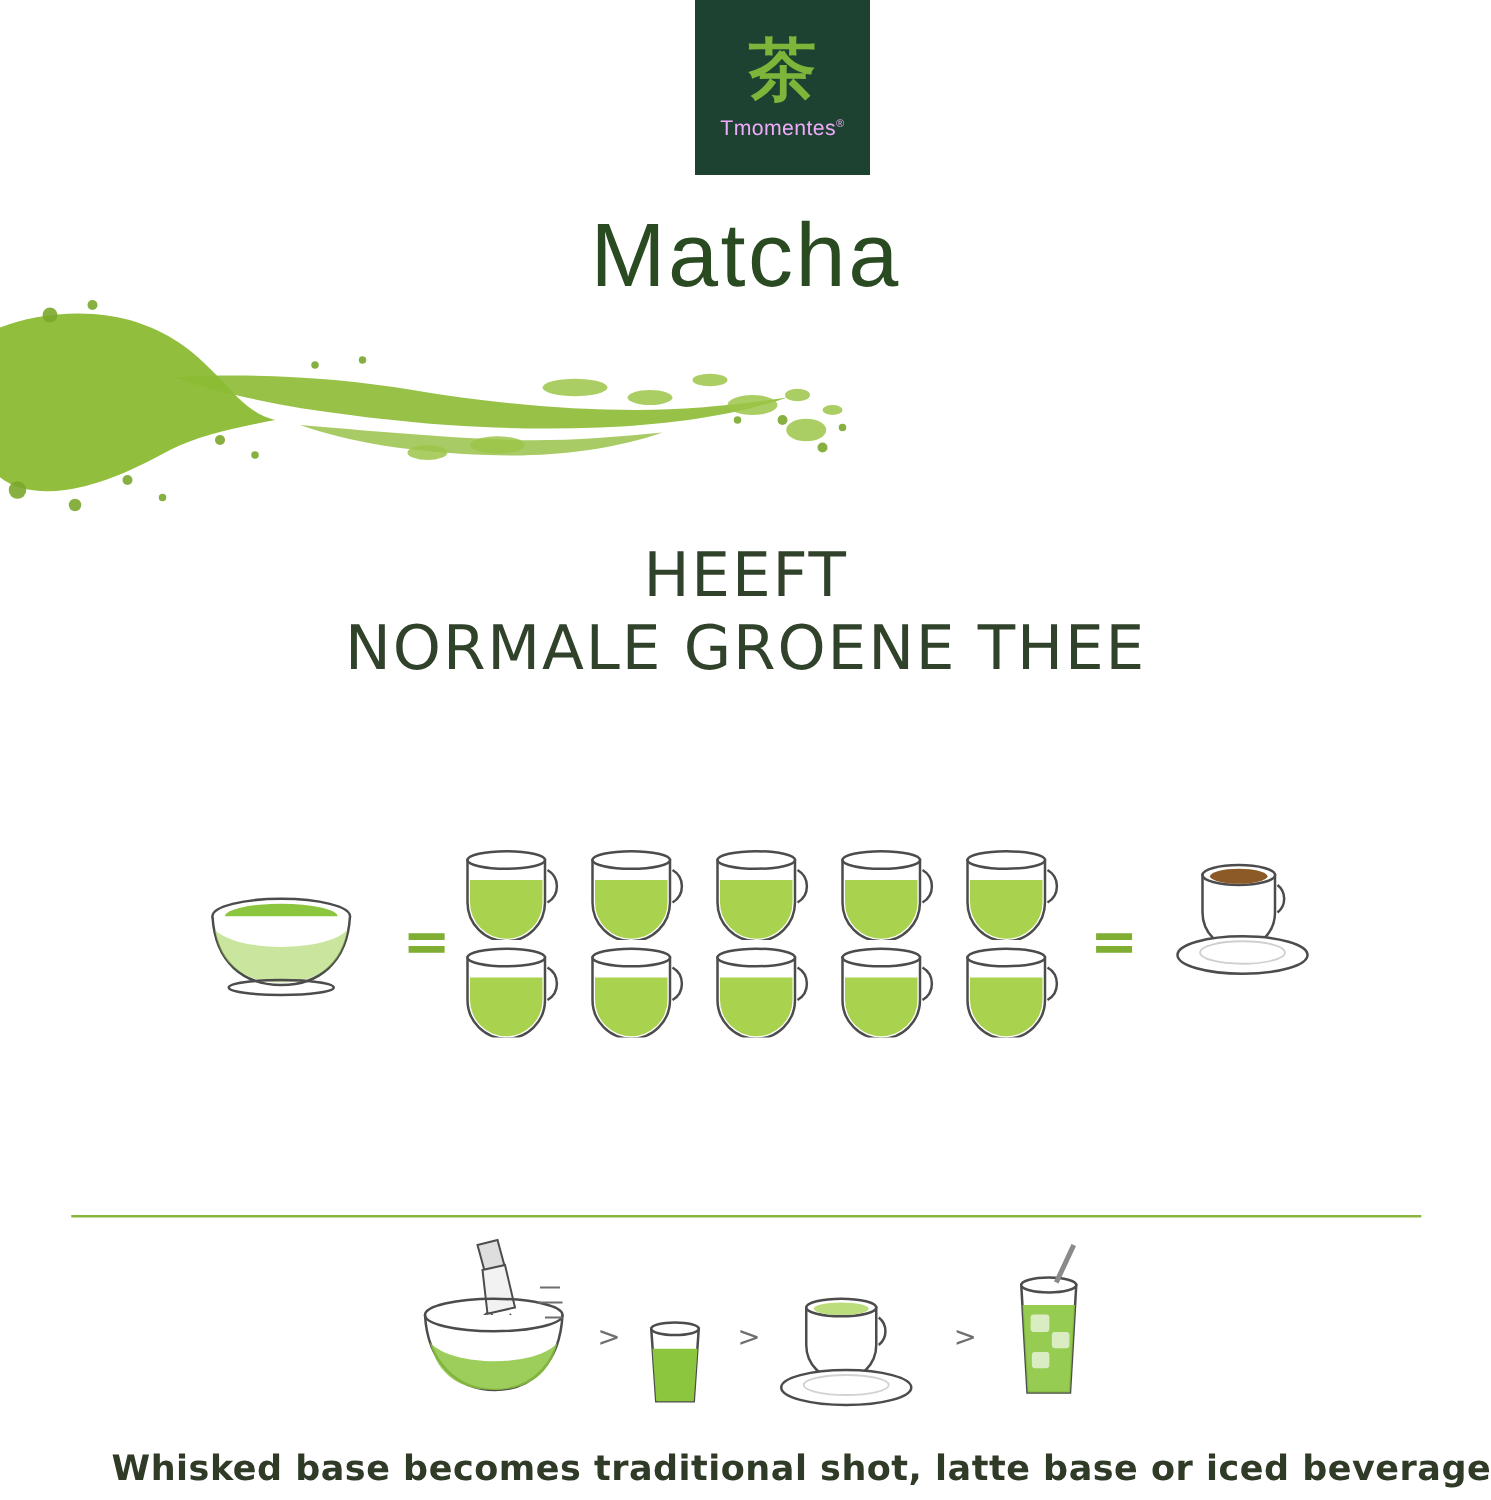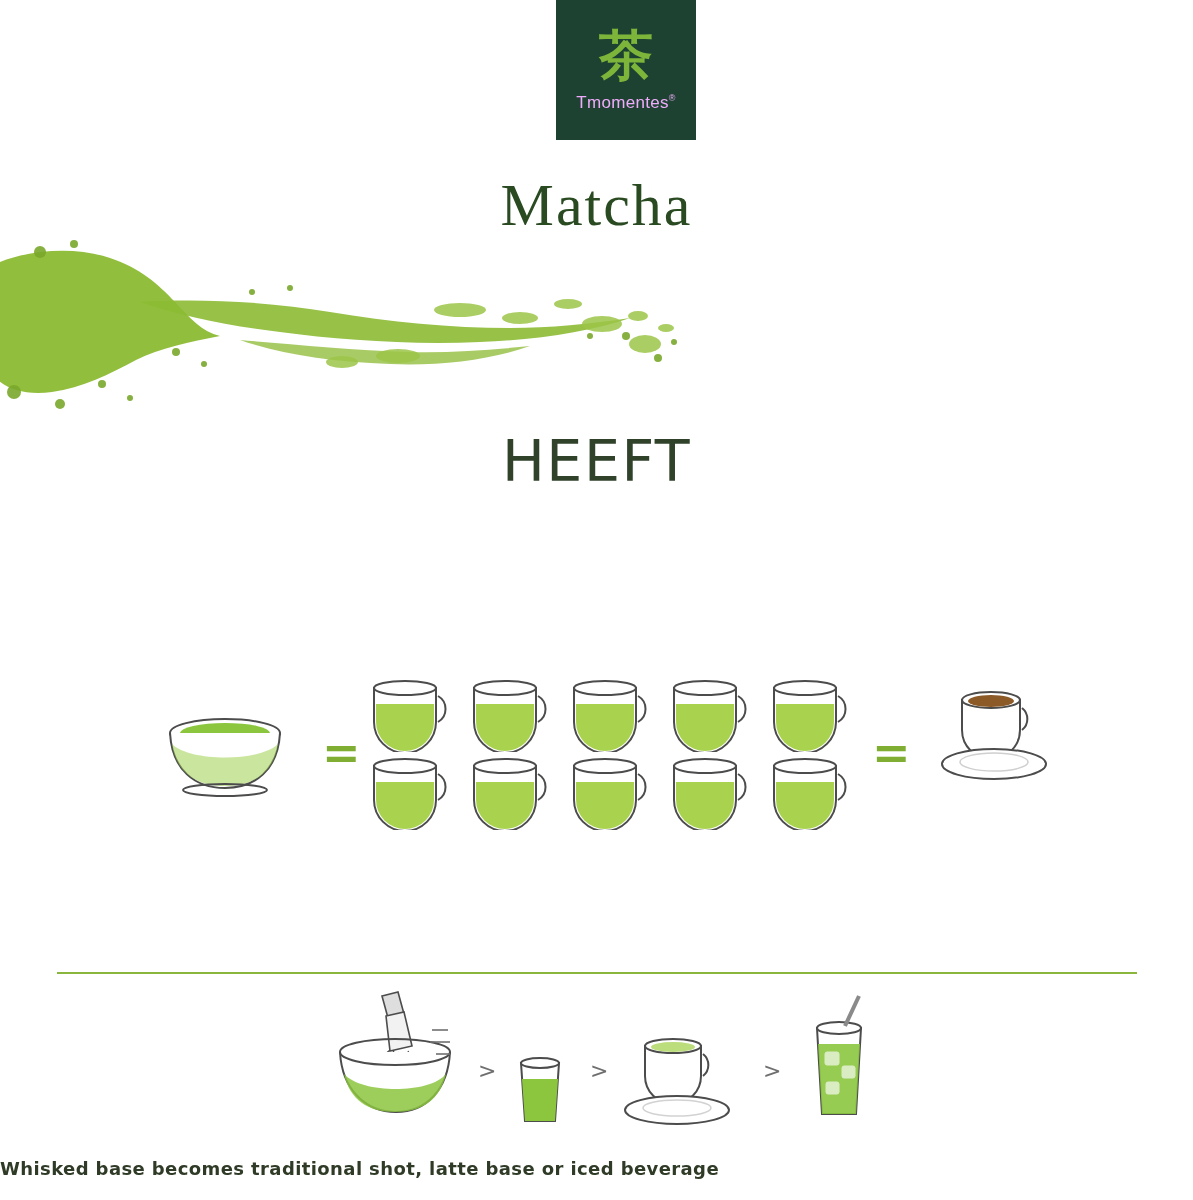--- a/index.html
+++ b/index.html
@@ -48,45 +48,45 @@
   .logo-word sup { font-size: 9px; vertical-align: super; }
 
   
   .main-title {
     position: absolute;
     left: 0;
     right: 0;
     top: 155px;
     text-align: center;
     color: #2a4a22;
-    font-size: 60px;
+    font-size: 72px;
     line-height: 100px;
     font-weight: 400;
     letter-spacing: 2px;
-    font-family: Liberation Serif, serif;
+    font-family: Liberation Sans, sans-serif;
   }
 
   
   .powder {
     position: absolute;
     left: -10px;
     top: 232px;
     width: 700px;
     height: 190px;
   }
 
   
   .headline {
     position: absolute;
     left: 0;
     right: 0;
     top: 432px;
     text-align: center;
     color: #31422b;
-    font-size: 57px;
+    font-size: 49px;
     line-height: 58px;
     letter-spacing: 1.5px;
     font-family: "DejaVu Sans", sans-serif;
     font-weight: 400;
   }
 
   
   .equation {
     position: absolute;
     left: 0;
@@ -147,23 +147,23 @@
     font-size: 22px;
     line-height: 22px;
     font-family: "DejaVu Sans", sans-serif;
   }
 
   
   .caption {
     position: absolute;
     left: 0; right: 0;
     top: 1158px;
-    text-align: left;
+    text-align: right;
     color: #2f3b26;
-    font-size: 18px;
+    font-size: 28px;
     font-weight: 700;
     letter-spacing: .4px;
     font-family: "DejaVu Sans", sans-serif;
   }
 </style>
 </head>
 <body>
 
 <div class="page">
 
@@ -206,20 +206,21 @@
         <circle cx="600" cy="104" r="3"></circle>
           <circle cx="636" cy="104" r="4"></circle>
         <circle cx="668" cy="126" r="4"></circle>
           <circle cx="684" cy="110" r="3"></circle>
       </g>
     </svg>
   </div>
 
   <div class="headline">
     <div>HEEFT</div>
+    <div>NORMALE GROENE THEE</div>
   </div>
 
   <div class="equation">
 
     <div class="eq-bowl">
       <svg width="150" height="120" viewBox="0 0 150 120">
         <ellipse cx="75" cy="45" rx="55" ry="14" fill="none" stroke="#4c4c4c" stroke-width="2"></ellipse>
         <ellipse cx="75" cy="45" rx="45" ry="10" fill="#8cc63f"></ellipse>
         <path d="M20,45 C22,82 45,100 75,100 C105,100 128,82 130,45" fill="#ffffff" stroke="#4c4c4c" stroke-width="2"></path>
         <path d="M22,56 C40,74 110,74 128,56 C124,84 104,98 75,98 C46,98 26,84 22,56 Z" fill="#9fd14f" opacity="0.55"></path>

